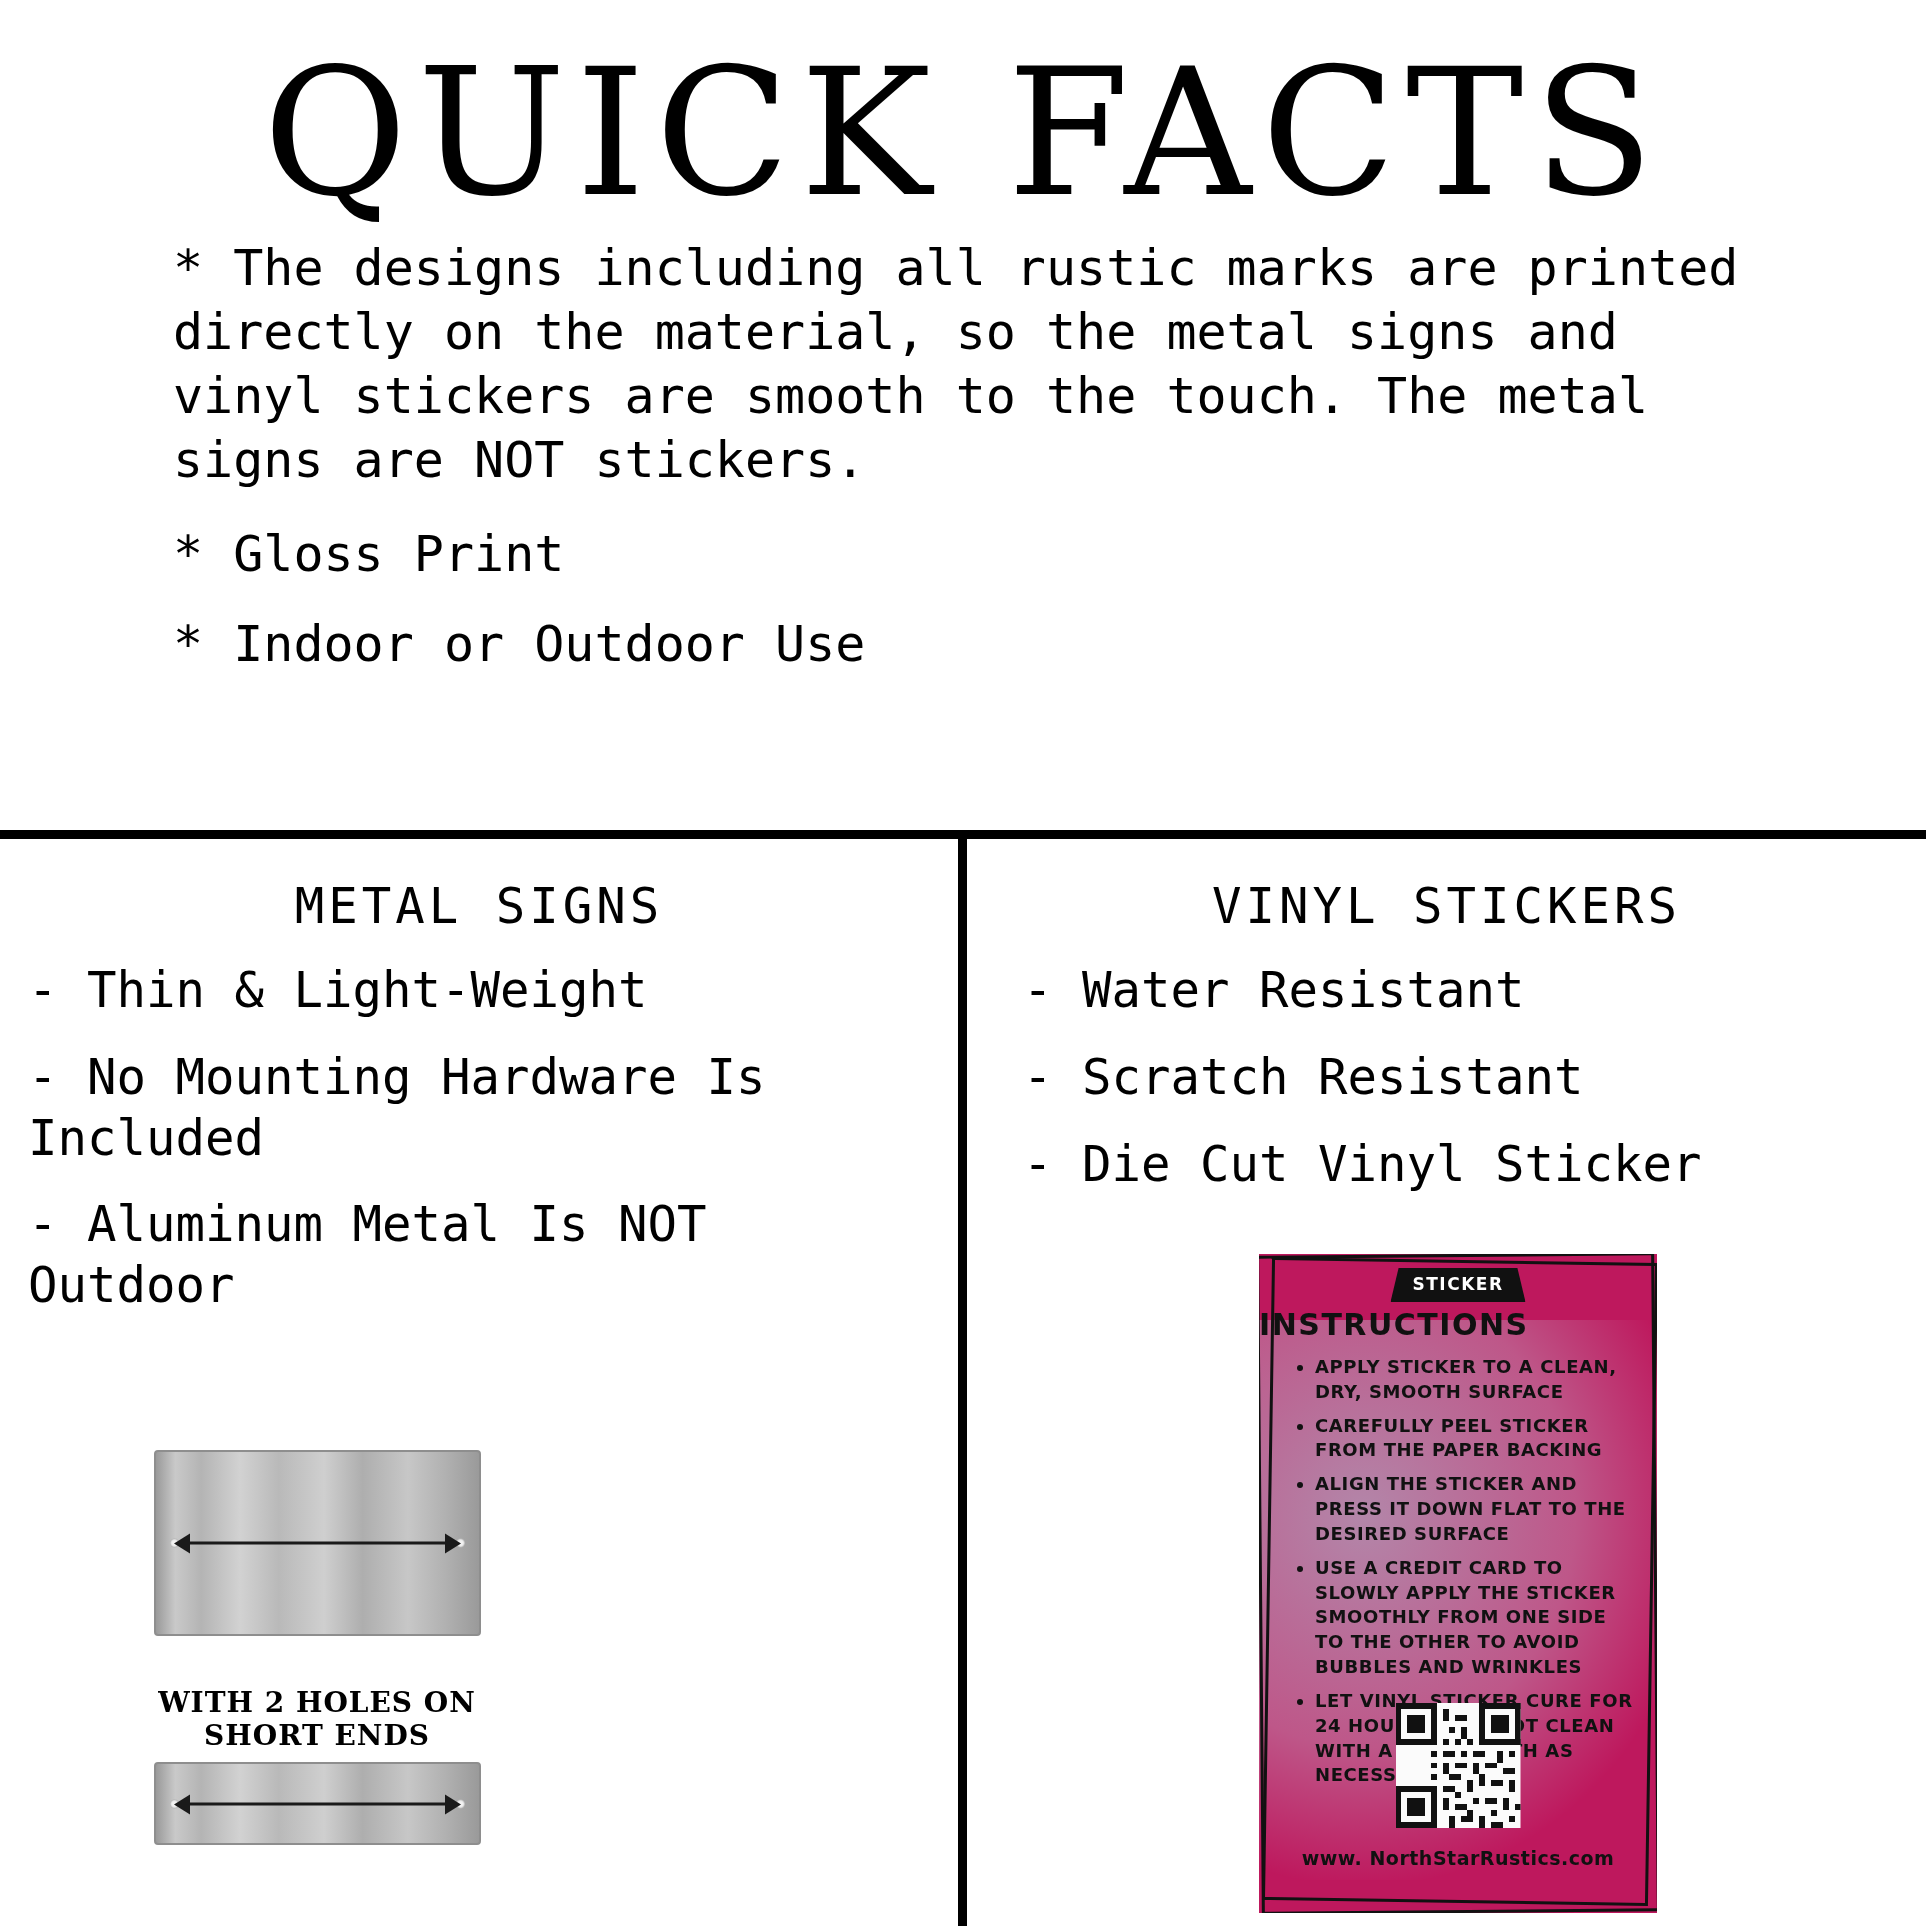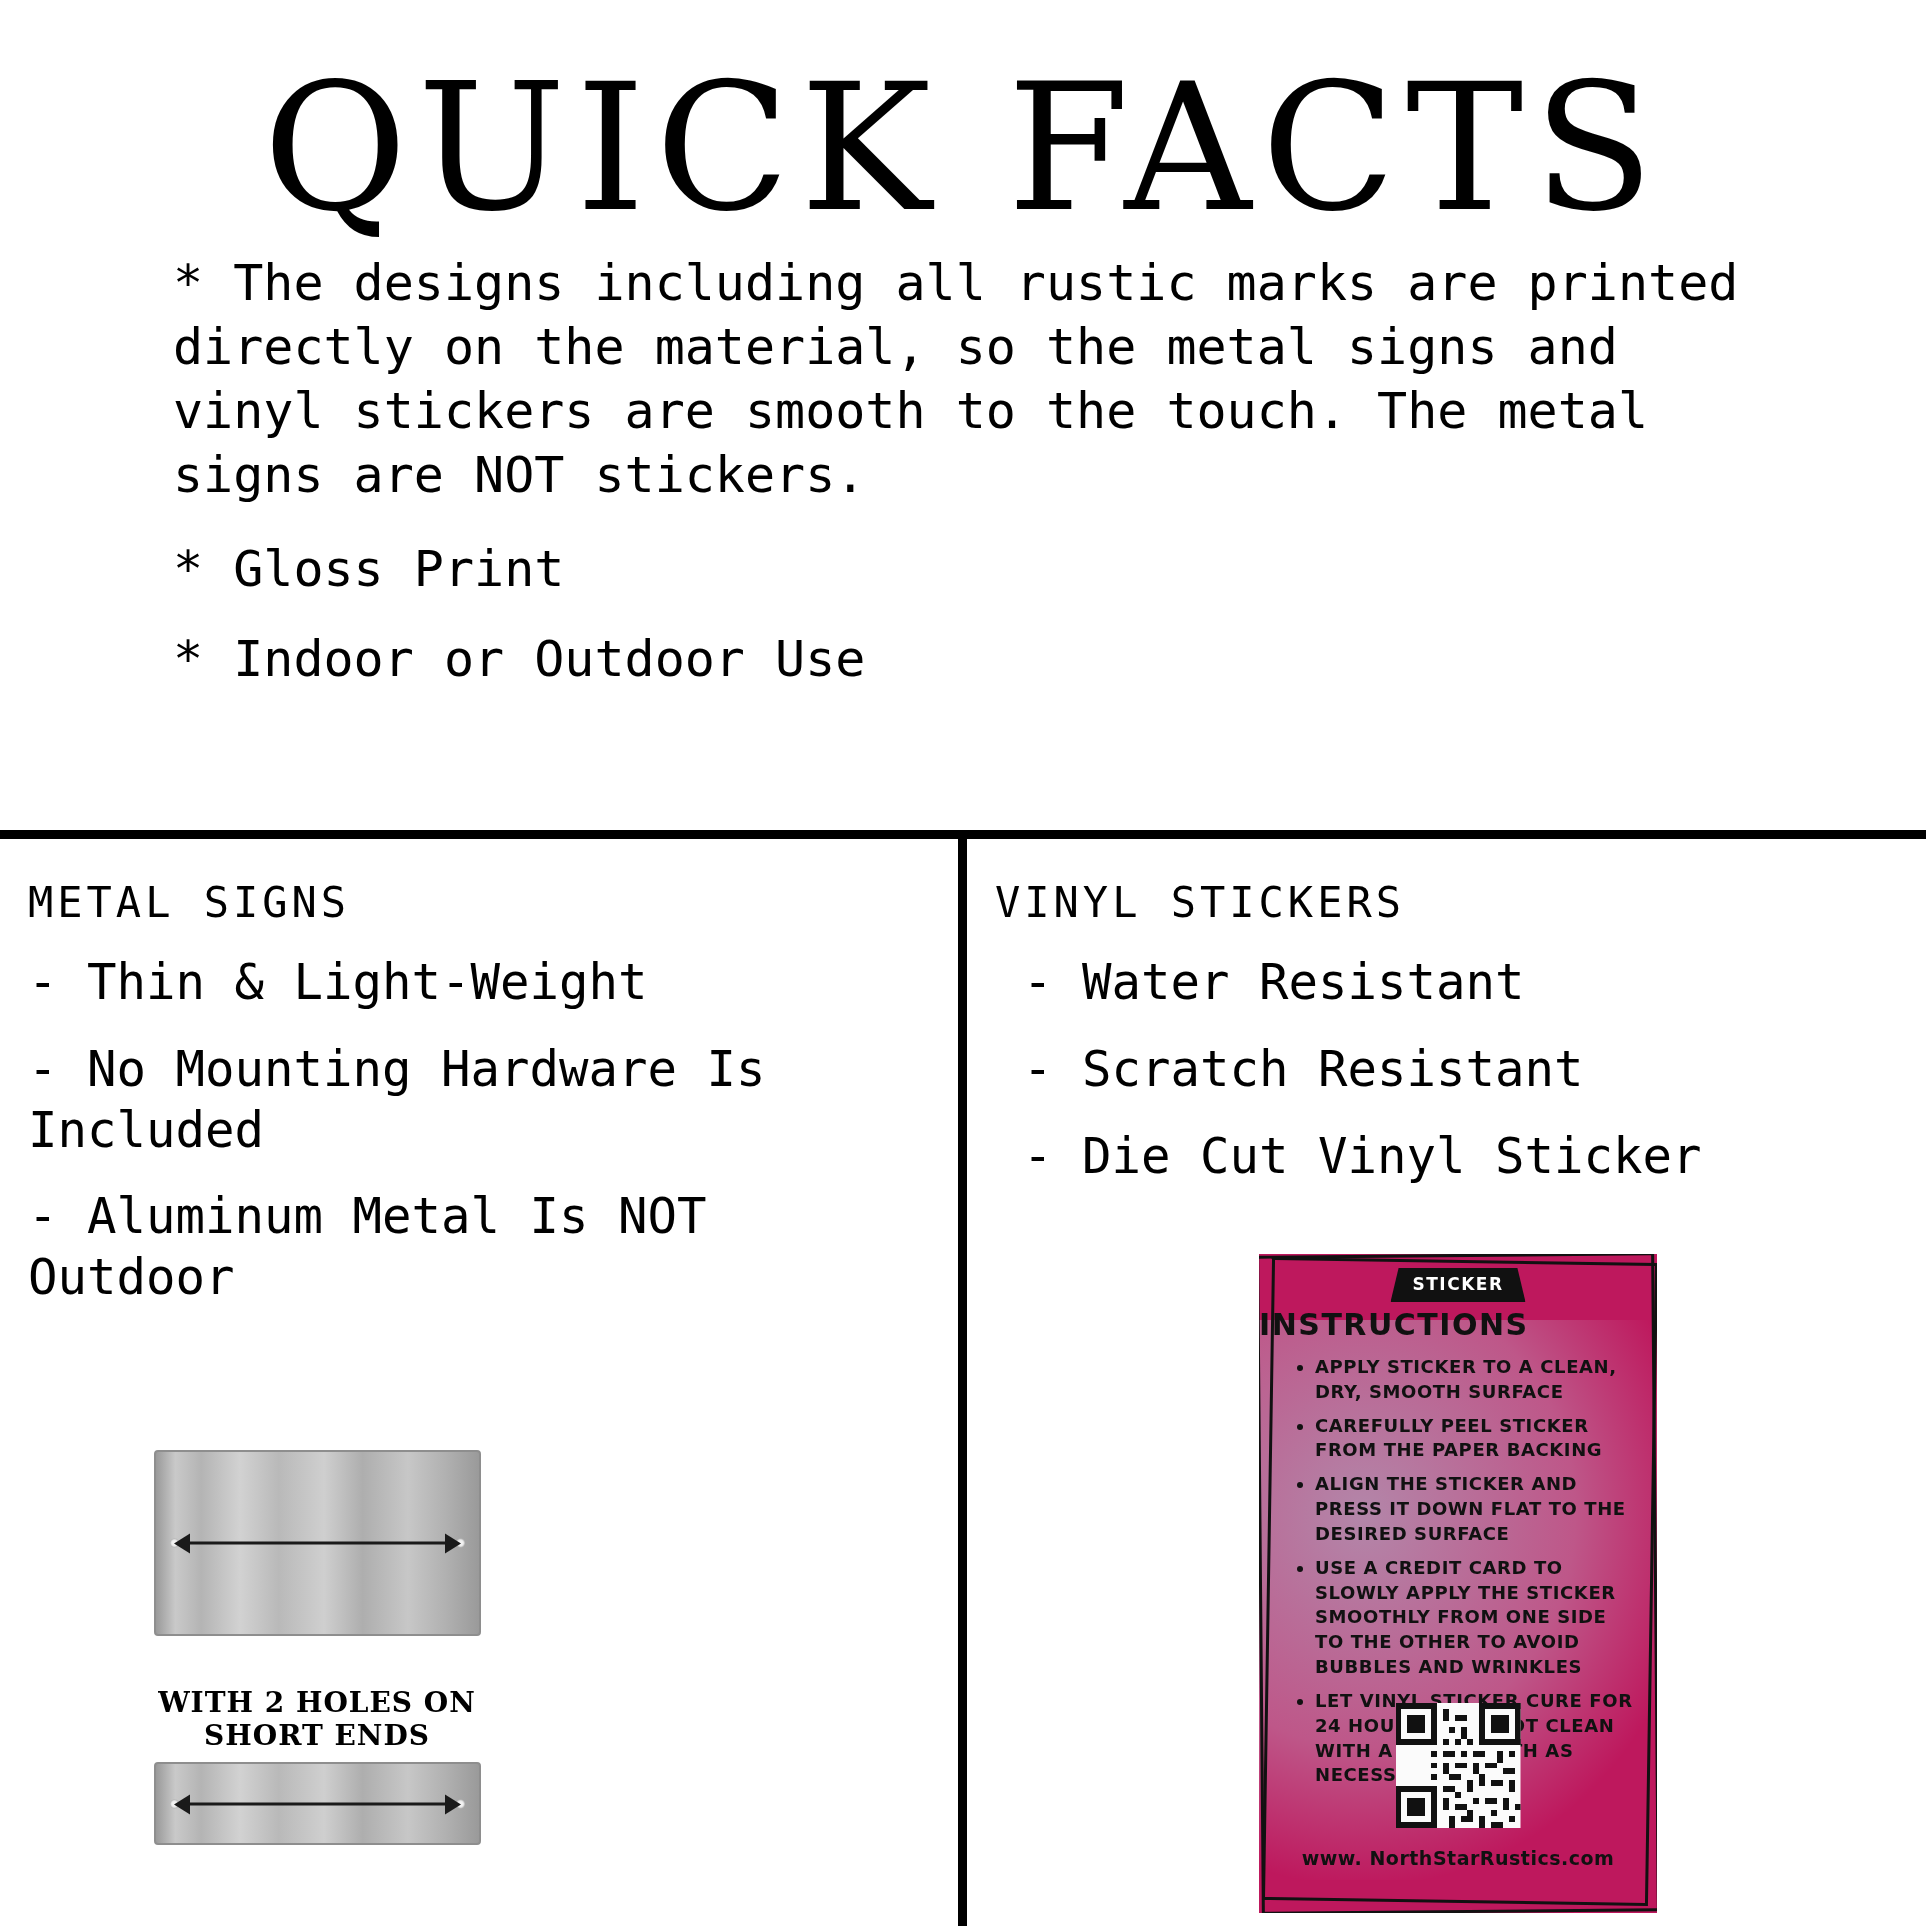--- a/index.html
+++ b/index.html
@@ -9,21 +9,21 @@
     background: #ffffff;
     font-family: "DejaVu Sans Mono", monospace;
     color: #000000;
     overflow: hidden;
   }
   .page { position: relative; width: 1927px; height: 1927px; background:#fff; }
 
   
   .top {
     position: absolute; left: 0; top: 0; width: 1927px; height: 832px;
-    padding: 39px 44px 0 44px;
+    padding: 24px 44px 0 44px;
   }
   .title {
     font-family: "DejaVu Serif", serif;
     font-weight: 400;
     font-size: 176px;
     line-height: 1.0;
     letter-spacing: 10px;
     text-align: center;
     margin: 22px 0 14px 0;
     white-space: nowrap;
@@ -50,22 +50,23 @@
 
   
   .col {
     position: absolute; top: 846px; height: 1080px;
   }
   .col.left { left: 0; width: 958px; padding: 0 28px; }
   .col.right { left: 967px; width: 959px; padding: 0 28px; }
 
   .colhead {
     font-family: "DejaVu Sans Mono", monospace;
-    font-size: 42px;
+    font-size: 49px;
     letter-spacing: 4px;
+    text-align: center;
     margin: 32px 0 26px 0;
     white-space: nowrap;
   }
   .bullet {
     font-family: "DejaVu Sans Mono", monospace;
     font-size: 49px;
     line-height: 1.24;
     margin: 0 0 26px 0;
     text-align: left;
   }

